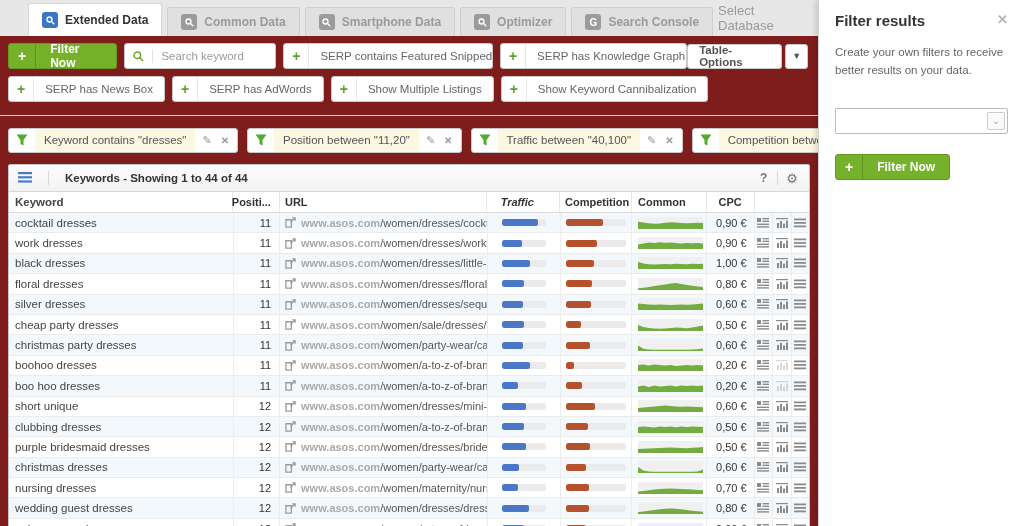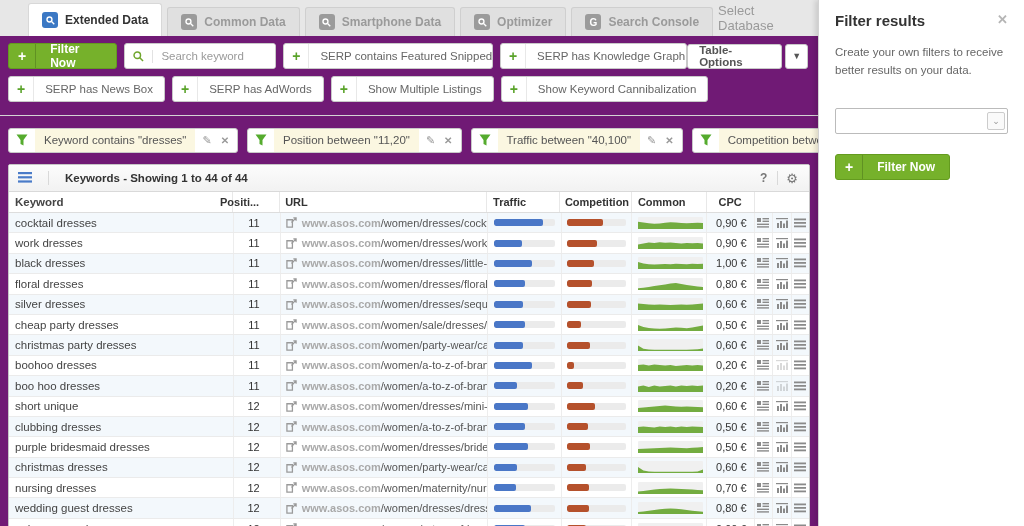--- a/index.html
+++ b/index.html
@@ -1,19 +1,19 @@
 <!DOCTYPE html>
 <html><head>
 <meta charset="utf-8">
 <style>
   * { margin:0; padding:0; box-sizing:border-box; }
   html,body { width:1024px; height:526px; overflow:hidden; background:#ececec;
               font-family:"Liberation Sans", sans-serif; }
 
-  .main { position:absolute; left:0; top:0; width:818px; height:526px; background:#701a75; }
+  .main { position:absolute; left:0; top:0; width:818px; height:526px; background:#7f1d1d; }
 
   
   .tabstrip { height:36px; background:#e7e7e7; display:flex; align-items:flex-end; padding:0 10px 0 28px; }
   .tab { display:flex; align-items:center; gap:7px; height:29px; padding:0 13px;
          background:#e0e0e0; border:1px solid #cfcfcf; border-bottom:none;
          border-radius:3px 3px 0 0; margin-right:5px; font-size:12px; font-weight:bold;
          color:#9a9a9a; cursor:pointer; white-space:nowrap; }
   .tab.active { background:#ffffff; color:#333; height:33px; border-color:#d8d8d8; }
   .tabicon { width:16px; height:16px; border-radius:3px; background:#9b9b9b; color:#fff;
              display:flex; align-items:center; justify-content:center; flex:0 0 16px;
@@ -76,25 +76,25 @@
   .th { display:flex; align-items:center; font-size:11px; font-weight:bold; color:#333;
         border-left:1px solid #e8e8e8; padding:0 6px; cursor:pointer; }
   .th:first-child { border-left:none; }
 
   .tr { display:flex; height:20.4px; border-bottom:1px solid #ebebeb; background:#fff; }
   .tr:nth-child(odd) { background:#f3f8fc; }
   .td { display:flex; align-items:center; border-left:1px solid #ededed; overflow:hidden; }
   .td:first-child { border-left:none; }
 
   .c-kw  { width:210px; padding:0 6px; font-size:11.5px; color:#444; }
-  .c-pos { width:47px;  justify-content:flex-end; padding:0 20px; font-size:11px; color:#333;margin-left:20px; }
+  .c-pos { width:47px;  justify-content:flex-end; padding:0 8px; font-size:11px; color:#333;margin-left:20px; }
   .c-url { width:214px; padding:0 5px; font-size:11px; white-space:nowrap; }
   .c-url .dom { color:#a9a9a9; margin-left:5px;font-weight:bold; }
   .c-url .path { color:#555; }
-  .c-tr  { width:75px; padding:0 6px; }
+  .c-tr  { width:75px; padding:0 14px;font-style:italic; }
   .c-cm  { width:72px; padding:0 5px; }
   .c-td  { width:77px; padding:0 6px; }
   .c-cpc { width:49px; justify-content:flex-end; padding:0 7px; font-size:11px; color:#333; }
   .c-ic  { width:19px; justify-content:center; cursor:pointer; }
   .th.c-cpc { justify-content:center; }
 
   .track { width:62px; height:7px; background:#ebebeb; border-radius:2px; overflow:hidden; }
   .fill { height:100%; border-radius:2px; }
   .sparkwrap { width:65px; height:12px; background:#f0f0f0; border-radius:1px; }
   .sparkwrap svg { display:block; }

